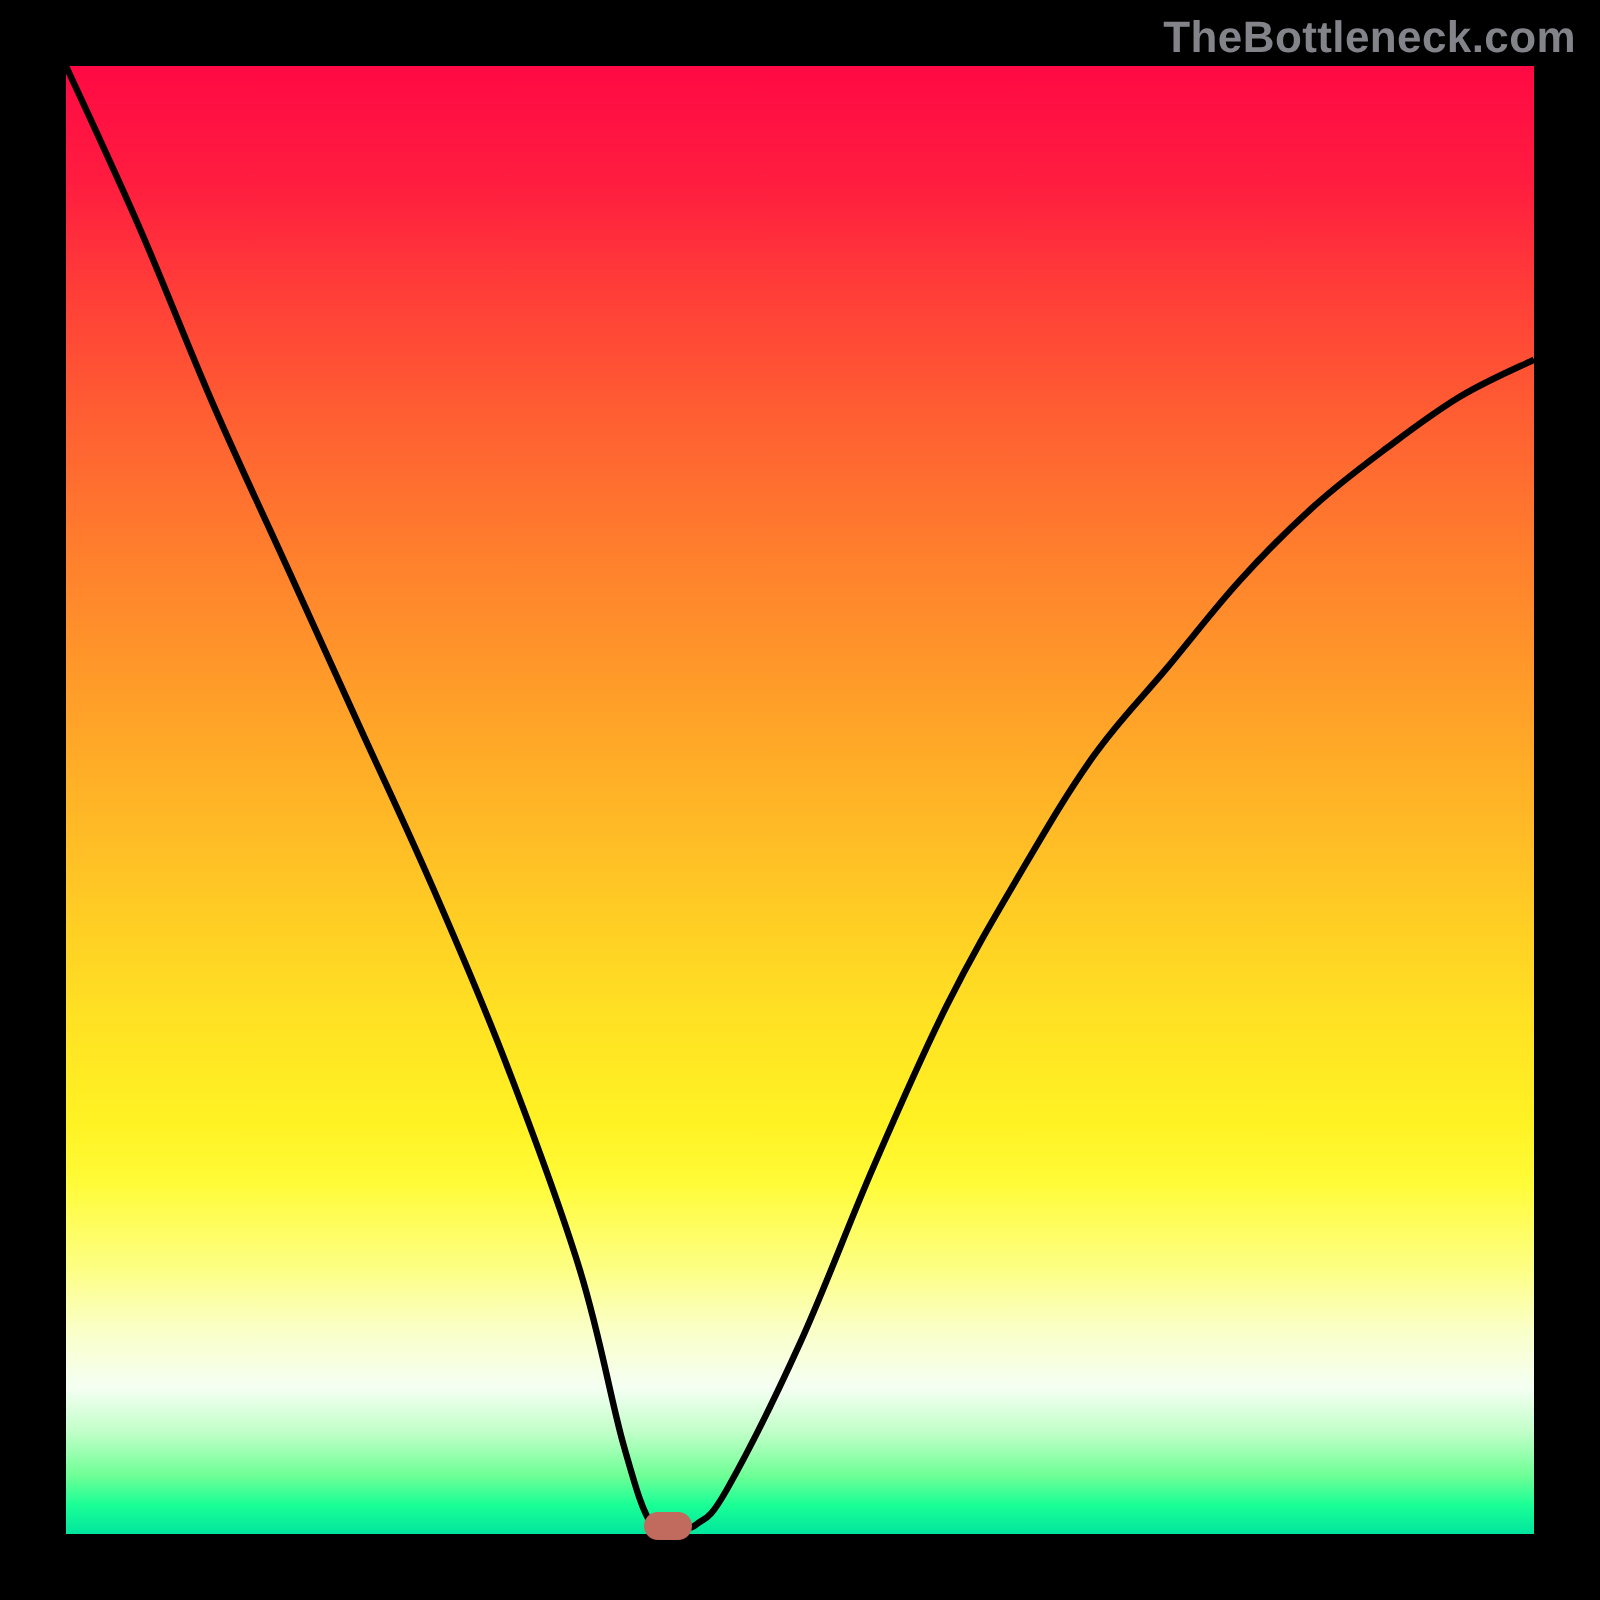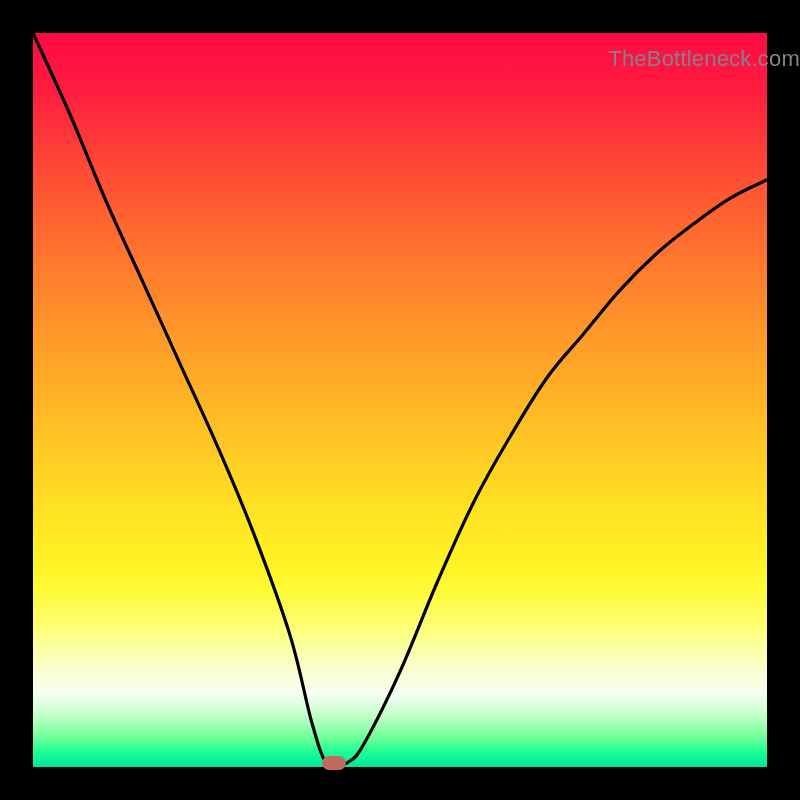--- a/index.html
+++ b/index.html
@@ -41,27 +41,26 @@
       #f5fff3 90%,
       #c2ffc9 93%,
       #6fff96 96%,
       #1bff96 98%,
       #00e69d 100%
     );
   }
   .watermark {
     position: absolute;
     top: 6px;
-    right: 0;
+    right: 12px;
     font-family: Arial, Helvetica, sans-serif;
     font-size: 22px;
-    font-weight: normal;
+    font-weight: bold;
     color: #83838a;
     letter-spacing: 0.2px;
-    margin-top: 40px;
   }
   svg.curve {
     position: absolute;
     top: 0;
     left: 0;
     width: 734px;
     height: 734px;
   }
   .marker {
     position: absolute;

